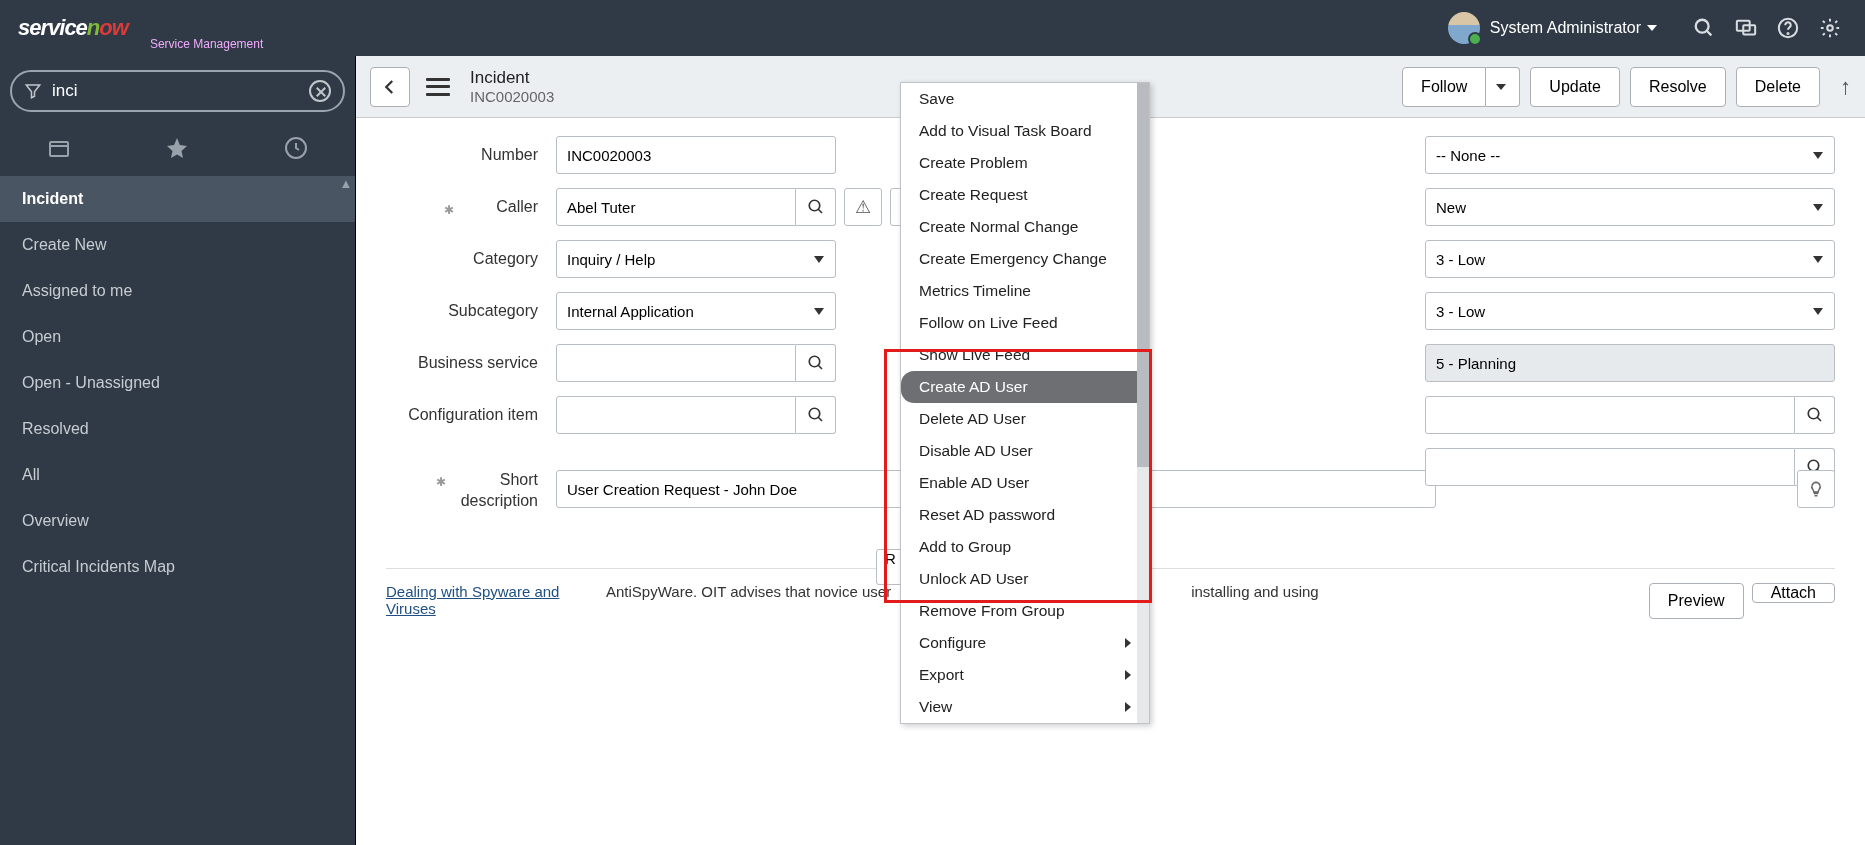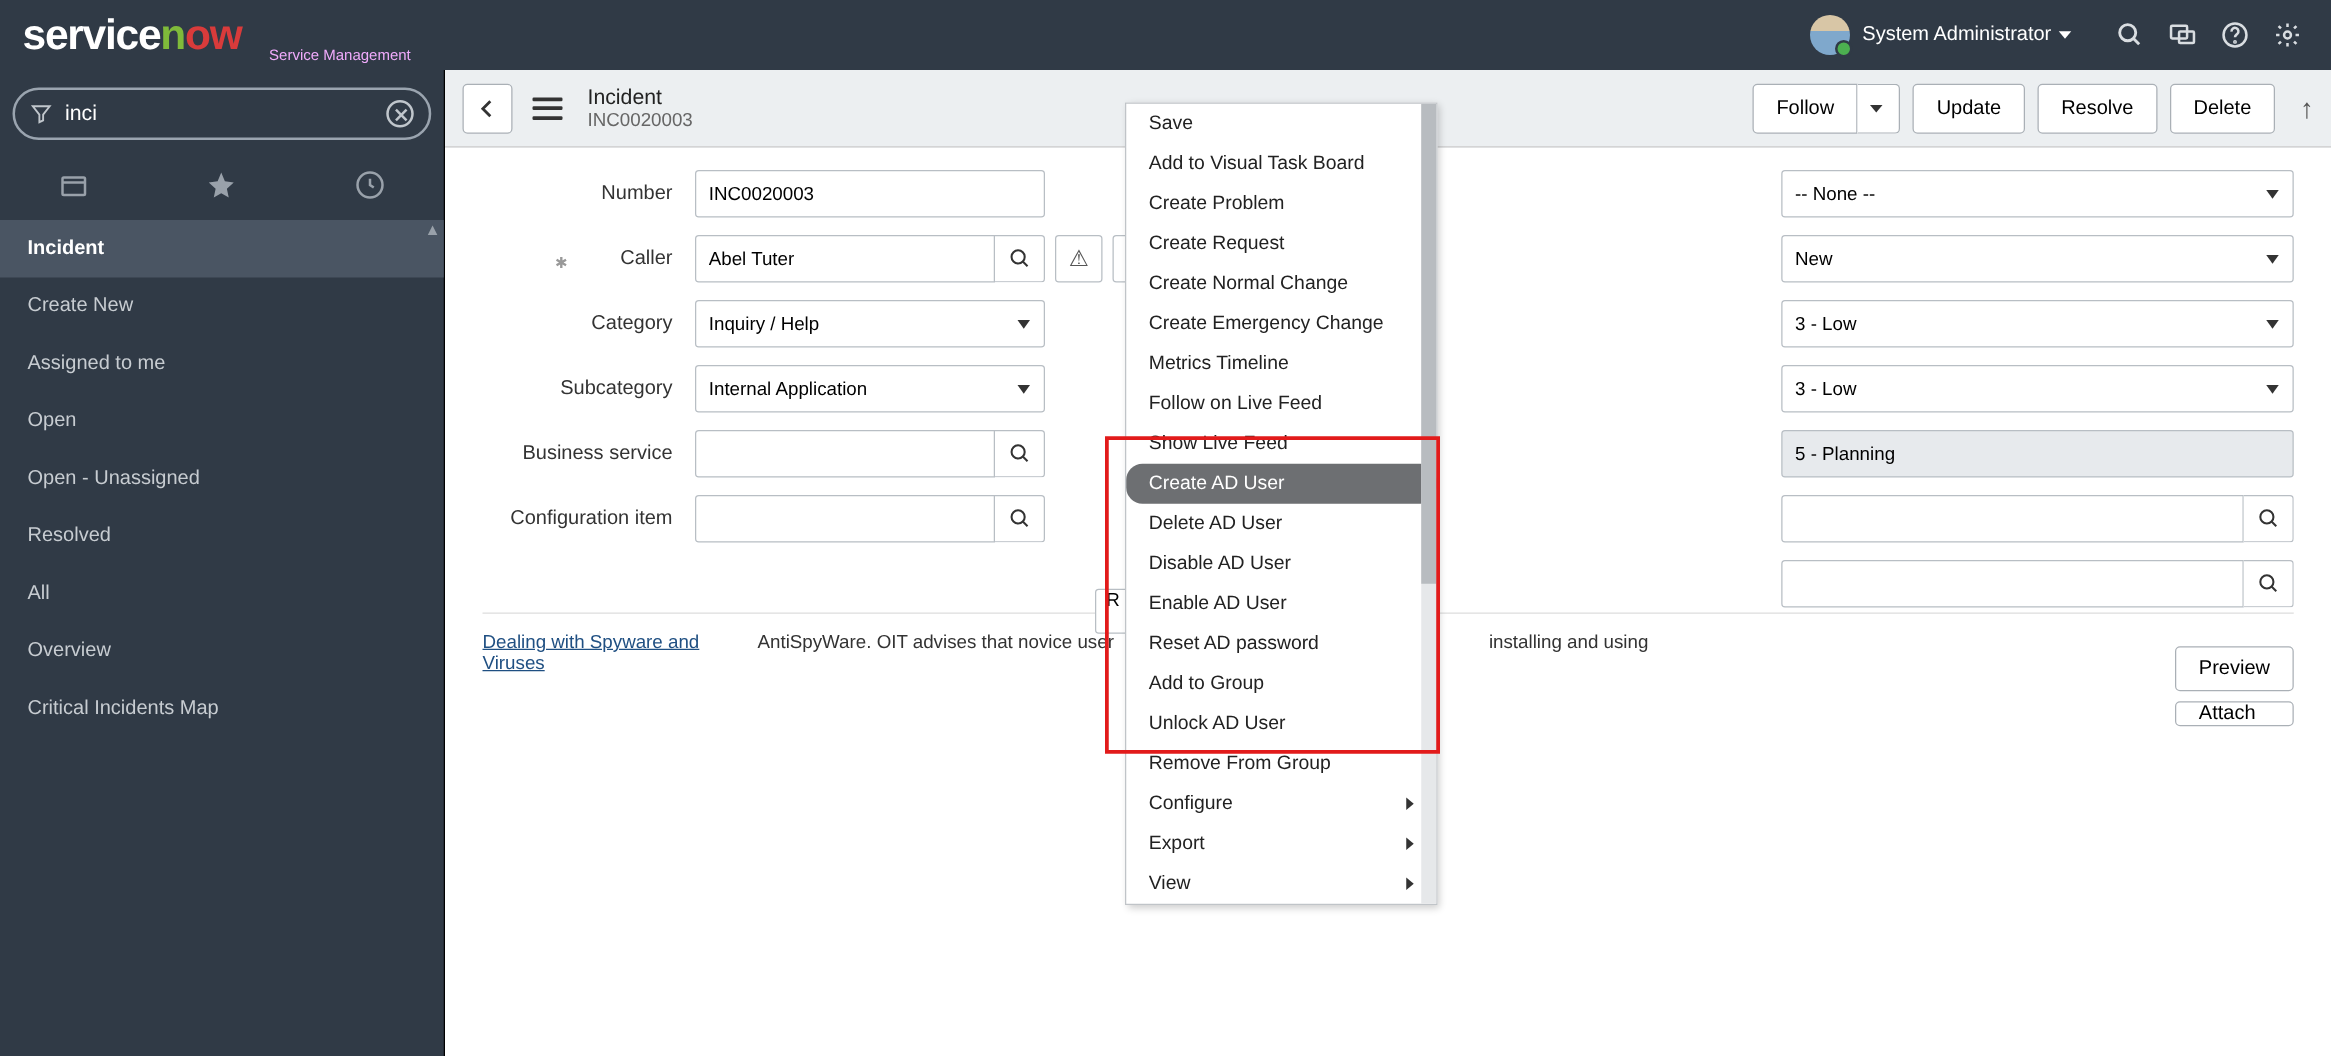--- a/index.html
+++ b/index.html
@@ -1,20 +1,20 @@
 <!DOCTYPE html>
 <html><head>
 <meta charset="utf-8">
 <style>
   * { box-sizing: border-box; margin: 0; padding: 0; font-family: -apple-system, BlinkMacSystemFont, "Segoe UI", Arial, sans-serif; }
   body { background: #f5f5f5; overflow: hidden; }
 
   
   .topbar { height: 56px; background: #303a46; display: flex; align-items: center; padding: 0 18px; color: #fff; }
-  .logo { font-size: 34px; font-weight: 700; letter-spacing: -1px; }
+  .logo { font-size: 22px; font-weight: 700; letter-spacing: -1px; font-style: italic; }
   .logo-a { color: #fff; }
   .logo-b { color: #7fba3a; }
   .logo-c { color: #d93b3b; }
   .logo-sub { padding-top: 4px; margin-left: 22px; font-size: 12px; color: #f0abfc; margin-top: 28px; }
   .topbar-spacer { flex: 1; }
   .avatar { width: 32px; height: 32px; border-radius: 50%; background: linear-gradient(#d8c6a6 40%, #7fa8cc 40%); position: relative; margin-right: 10px; }
   .avatar::after { content:""; position:absolute; right:-2px; bottom:-2px; width:10px; height:10px; border-radius:50%; background:#4caf50; border:2px solid #303a46; }
   .user-name { font-size: 16px; color:#fff; margin-right: 6px; }
   .caret-down { display:inline-block; width:0; height:0; border-left:5px solid transparent; border-right:5px solid transparent; border-top:6px solid #fff; margin-right:22px; }
   .top-icon { width:28px; text-align:center; font-size:20px; margin-left:14px; color:#d9dde1; cursor:pointer; }
@@ -81,21 +81,21 @@
   .short-row { margin-top:36px; display:flex; align-items:flex-start; }
   .short-row .lbl { line-height:1.3; text-align:right; }
   .short-inp { flex:1; max-width:880px; }
 
   .bulb-btn { width:38px; height:38px; border:1px solid #b8bec4; border-radius:3px; background:#fff; display:flex; align-items:center; justify-content:center; margin-left:10px; cursor:pointer; }
 
   .related-sec { margin-top:56px; border-top:1px solid #ddd; padding-top:14px; position:relative; }
   .related-title-btn { position:absolute; top:-20px; left:490px; height:36px; border:1px solid #b8bec4; border-radius:3px; padding:0 8px; background:#fff; font-size:15px; }
   .kb-link { color:#1f4f82; text-decoration:underline; font-size:15px; max-width:180px; display:inline-block; }
   .kb-desc { font-size:15px; color:#333; }
-  .prev-attach { position:absolute; right:0; top:26px; display:flex; gap:8px;flex-direction:column; }
+  .prev-attach { position:absolute; right:0; top:14px; display:flex; gap:8px; }
 
   
   .ctx-menu { position:absolute; top:82px; left:900px; width:250px; background:#fff; border:1px solid #c0c4c8; box-shadow:2px 2px 6px rgba(0,0,0,0.2); z-index:50; }
   .ctx-scroll { position:absolute; right:0; top:0; bottom:0; width:12px; background:#e6e8ea; }
   .ctx-scroll-thumb { position:absolute; top:0; width:100%; height:60%; background:#b8bcc0; }
   .ctx-scroll-up { position:absolute; top:-1px; right:0; width:12px; height:14px; display:flex; align-items:center; justify-content:center; font-size:9px; color:#555; }
   .ctx-item { padding:7px 18px; font-size:15.5px; color:#222; cursor:pointer; display:flex; align-items:center; justify-content:space-between; }
   .ctx-item.hov { background:#6d6f72; color:#fff;border-radius:13px; }
   .ctx-item .sub-caret { width:0; height:0; border-top:5px solid transparent; border-bottom:5px solid transparent; border-left:6px solid #333; }
 
@@ -302,20 +302,31 @@
           <div class="lookup">
             <svg viewBox="0 0 24 24" width="18" height="18" fill="none" stroke="#333" stroke-width="2.2">
                 <circle cx="10" cy="10" r="7"></circle>
                 <line x1="20" y1="20" x2="15" y2="15"></line>
               </svg>
           </div>
         </div>
       </div>
     </div>
 
+    <div class="short-row">
+      <div class="lbl req short">
+        <span>Short</span><br><span>description</span>
+      </div>
+      <div class="short-inp"><input class="inp" value="User Creation Request - John Doe" style=""></div>
+      <div class="bulb-btn" style="position:absolute;right:30px;">
+        <svg viewBox="0 0 24 24" width="18" height="18" fill="none" stroke="#666" stroke-width="2">
+            <path d="M9 18h6M10 21h4M12 3a6 6 0 00-4 10c1 1 1 2 1 3h6c0-1 0-2 1-3a6 6 0 00-4-10z"></path>
+          </svg>
+      </div>
+    </div>
 
     <div class="related-sec">
       <div class="related-title-btn">R</div>
       <div style="display:flex; gap:40px; align-items:flex-start;">
         <a class="kb-link">Dealing with Spyware and Viruses</a>
         <span class="kb-desc">AntiSpyWare. OIT advises that novice user</span>
         <span class="kb-desc" style="margin-left:260px">installing and using</span>
       </div>
       <div class="prev-attach">
         <div class="pill-btn" style="height:36px">Preview</div>

